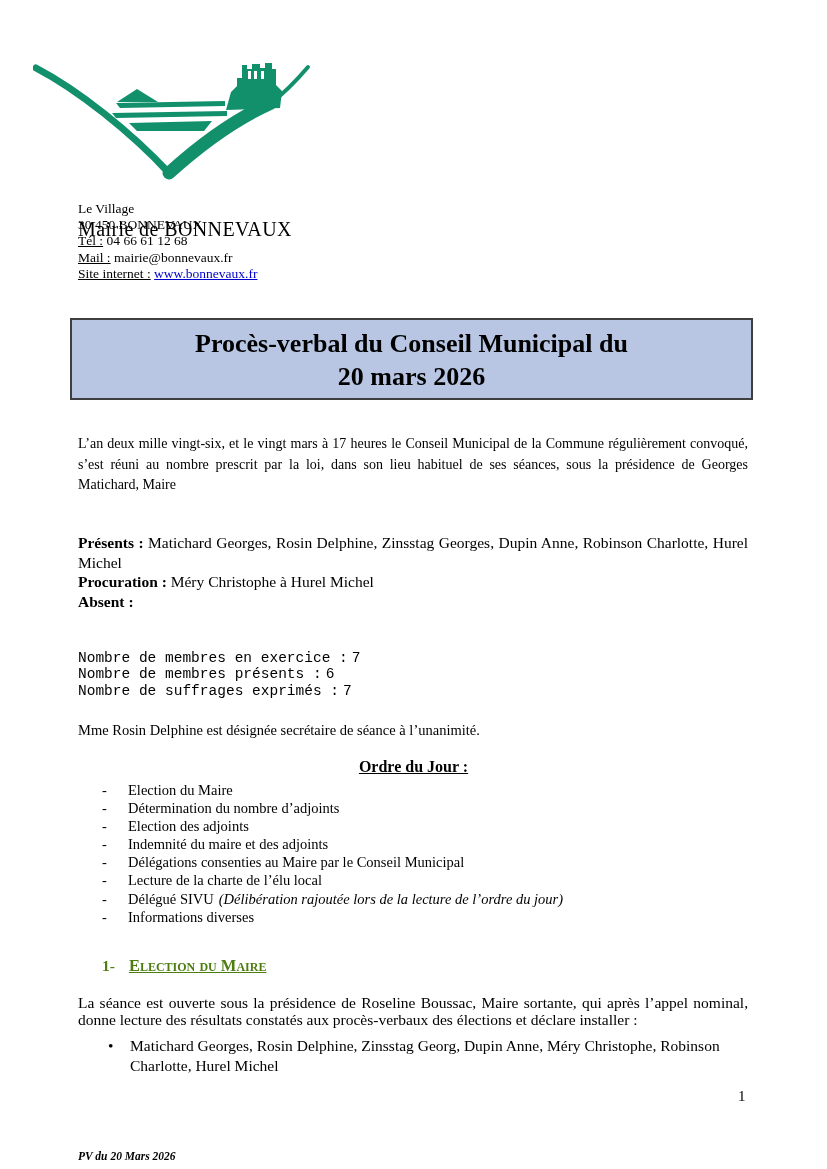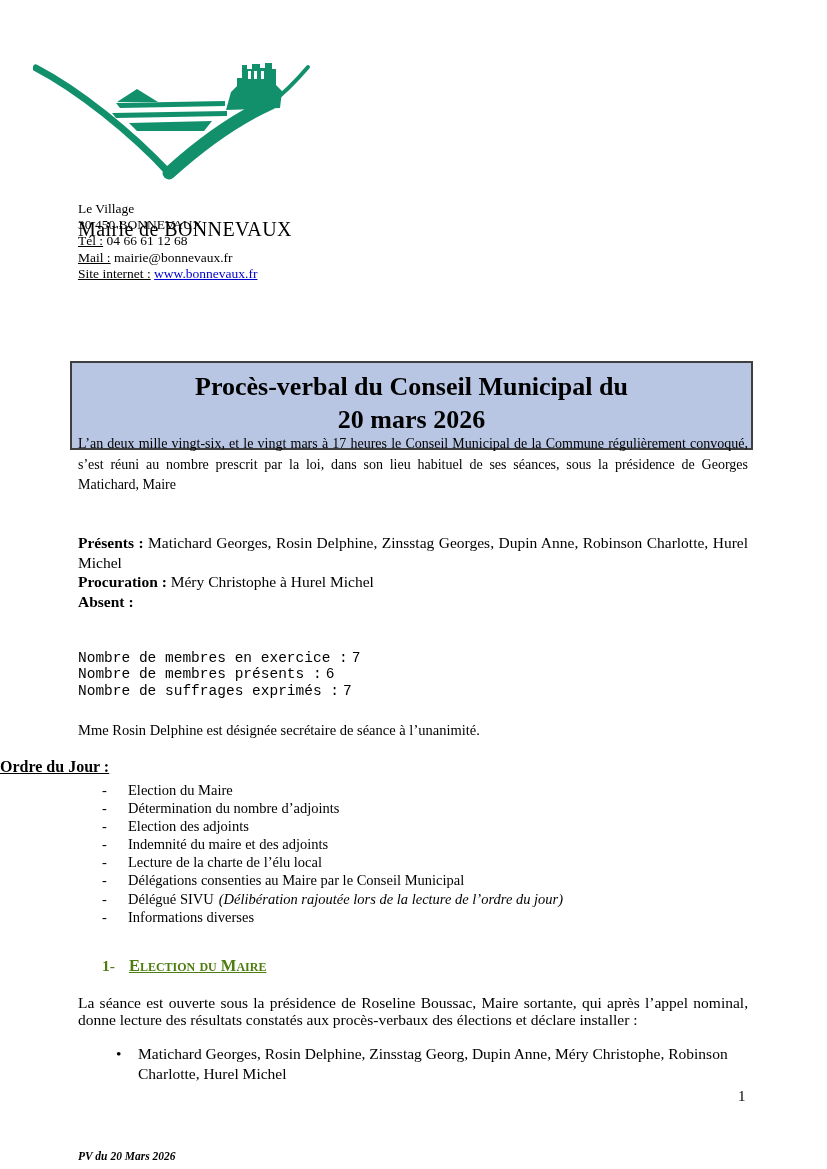--- a/index.html
+++ b/index.html
@@ -16,46 +16,45 @@
   .logo{position:absolute;left:33px;top:58px;width:278px;height:122px;}
   .org-name{position:absolute;left:78px;top:175px;font-size:20px;letter-spacing:.4px;margin-top:43px;}
   .contact{position:absolute;left:78px;top:201px;font-size:13.5px;line-height:16.2px;}
   .u{text-decoration:underline;}
   .link{color:#0000cc;text-decoration:underline;cursor:pointer;}
   
   .title-box{
     position:absolute;left:70px;top:318px;width:679px;
     background:#b8c6e4;border:2px solid #3f3f3f;
     text-align:center;font-weight:bold;font-size:26px;line-height:33px;
-    padding:7px 0 12px 0;
-    margin-top:43px;
+    padding:7px 0 5px 0;
   }
   
   .justify{text-align:justify;}
   .intro{position:absolute;left:78px;top:434px;width:670px;font-size:14px;line-height:20.6px;}
   .attendance{position:absolute;left:78px;top:533px;width:670px;font-size:15.5px;line-height:19.6px;}
   .counts{position:absolute;left:78px;top:650px;font-size:14.5px;line-height:16.4px;font-family:Liberation Mono, monospace;}
   .counts .val{margin-left:4px;}
   .secretary{position:absolute;left:78px;top:722px;font-size:14.5px;}
-  .agenda-h{position:absolute;left:0;top:758px;width:827px;
+  .agenda-h{position:absolute;left:0;top:758px;width:827px;text-align:center;
     font-weight:bold;font-size:16px;}
   .agenda-h span{text-decoration:underline;}
   .agenda{position:absolute;left:78px;top:781px;width:670px;font-size:14.5px;line-height:18.1px;
     list-style:none;margin:0;padding:0;}
   .agenda li{position:relative;padding-left:50px;}
   .agenda li::before{content:"-";position:absolute;left:24px;top:0;}
   .note{font-style:italic;}
   .note:not(:empty){margin-left:5px;}
   
   .sec1-h{position:absolute;left:102px;top:956px;font-size:15.5px;font-weight:bold;color:#4d7c0f;}
   .sec1-h .sec-num{margin-right:14px;}
   .sec1-h .sec-title{font-variant:small-caps;text-decoration:underline;font-size:16.5px;}
   .sec1-p{position:absolute;left:78px;top:994px;width:670px;font-size:15.5px;line-height:17px;}
   .sec1-list{position:absolute;left:78px;top:1036px;width:656px;font-size:15.5px;line-height:19.5px;
-    list-style:none;margin:8px;padding:0;}
+    list-style:none;margin:0;padding:0;}
   .sec1-list li{position:relative;padding-left:52px;}
   .sec1-list li::before{content:"\2022";position:absolute;left:30px;top:0;}
   
   .footer-left{position:absolute;left:78px;top:1107px;font-size:11.5px;font-weight:bold;font-style:italic;margin-top:43px;}
   .page-num{position:absolute;left:738px;top:1088px;font-size:15px;}
 </style>
 </head>
 <body>
 
 <div class="page">
@@ -109,22 +108,22 @@
 
   <p class="secretary">Mme Rosin Delphine est désignée secrétaire de séance à l’unanimité.</p>
 
   <div class="agenda-h"><span>Ordre du Jour :</span></div>
 
   <ul class="agenda">
     <li><span>Election du Maire</span><i class="note"></i></li>
     <li><span>Détermination du nombre d’adjoints</span><i class="note"></i></li>
     <li><span>Election des adjoints</span><i class="note"></i></li>
     <li><span>Indemnité du maire et des adjoints</span><i class="note"></i></li>
+    <li><span>Délégations consenties au Maire par le Conseil Municipal</span><i class="note"></i></li>
     <li><span>Lecture de la charte de l’élu local</span><i class="note"></i></li>
-    <li><span>Délégations consenties au Maire par le Conseil Municipal</span><i class="note"></i></li>
     <li><span>Délégué SIVU</span><i class="note">(Délibération rajoutée lors de la lecture de l’ordre du jour)</i></li>
     <li><span>Informations diverses</span><i class="note"></i></li>
   </ul>
 
   <div class="sec1-h">
     <span class="sec-num">1-</span><span class="sec-title">Election du Maire</span>
   </div>
 
   <p class="sec1-p justify">La séance est ouverte sous la présidence de Roseline Boussac, Maire sortante, qui après l’appel nominal, donne lecture des résultats constatés aux procès-verbaux des élections et déclare installer :</p>
 

